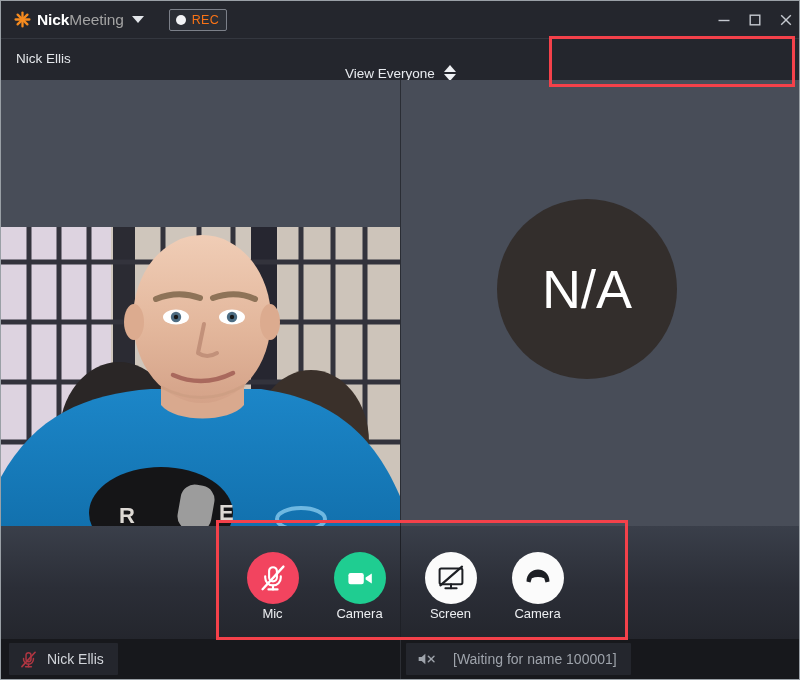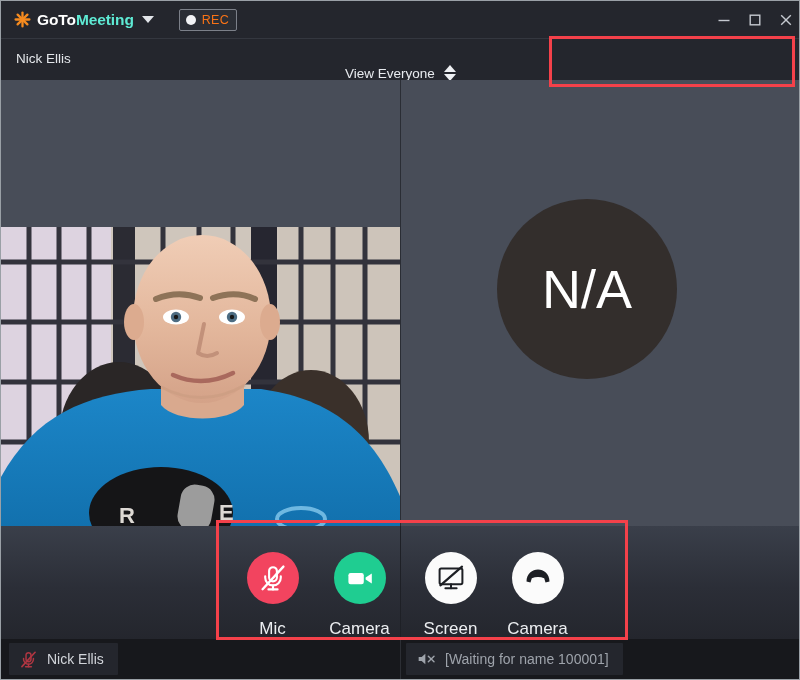--- a/index.html
+++ b/index.html
@@ -42,21 +42,21 @@
     margin-right: 6px;
     flex: none;
   }
   .brand-text {
     font-size: 15.5px;
     color: #e9ebef;
     letter-spacing: -0.1px;
     white-space: nowrap;
   }
   .brand-text b { font-weight: bold; color: #ffffff; }
-  .brand-text span.light { font-weight: bold; color: #5eead4; }
+  .brand-text span.light { font-weight: normal; color: #a3a3a3; }
   .brand-caret {
     margin-left: 8px;
     width: 0; height: 0;
     border-left: 6px solid transparent;
     border-right: 6px solid transparent;
     border-top: 7px solid #e2e5ea;
   }
   .rec-btn {
     margin-left: 25px;
     height: 22px;
@@ -250,22 +250,22 @@
     border-radius: 50%;
     display: flex;
     align-items: center;
     justify-content: center;
   }
   .ctl-circle svg { display: block; }
   .c-red   { background: #f2445f; }
   .c-green { background: #1fcd91; }
   .c-white { background: #fbfbfb; }
   .ctl-label {
-    margin-top: 15px;
-    font-size: 17px;
+    margin-top: 2px;
+    font-size: 13px;
     color: #eceef1;
   }
 
   
   .statusbar {
     position: absolute;
     left: 0; top: 638px;
     width: 800px;
     height: 40px;
     background: #17181c;
@@ -293,20 +293,21 @@
   }
   .waiting-chip {
     position: absolute;
     left: 405px; top: 4px;
     height: 32px;
     background: #24262d;
     display: flex;
     align-items: center;
     padding: 0 14px 0 11px;
     border-radius: 1px;
+    gap: 8px;
   }
   .waiting-chip svg { display: block; margin-right: 8px; }
   .waiting-chip-label {
     font-size: 14px;
     color: #9ea3ab;
   }
 
   
   .annot {
     position: absolute;
@@ -328,21 +329,21 @@
       <span class="brand-mark">
         <svg width="17" height="17" viewBox="0 0 17 17">
           <g stroke="#f68b1f" stroke-width="2.3" stroke-linecap="round">
             <line x1="8.5" y1="1.6" x2="8.5" y2="15.4"></line>
             <line x1="1.6" y1="8.5" x2="15.4" y2="8.5"></line>
             <line x1="3.6" y1="3.6" x2="13.4" y2="13.4"></line>
             <line x1="13.4" y1="3.6" x2="3.6" y2="13.4"></line>
           </g>
         </svg>
       </span>
-      <span class="brand-text"><b>GoTo</b><span class="light">Meeting</span></span>
+      <span class="brand-text"><b>Nick</b><span class="light">Meeting</span></span>
       <span class="brand-caret"></span>
     </div>
 
     <div class="rec-btn">
       <span class="rec-dot"></span>
       <span class="rec-label">REC</span>
     </div>
 
     <div class="wincontrols">
       <div class="wbtn">

